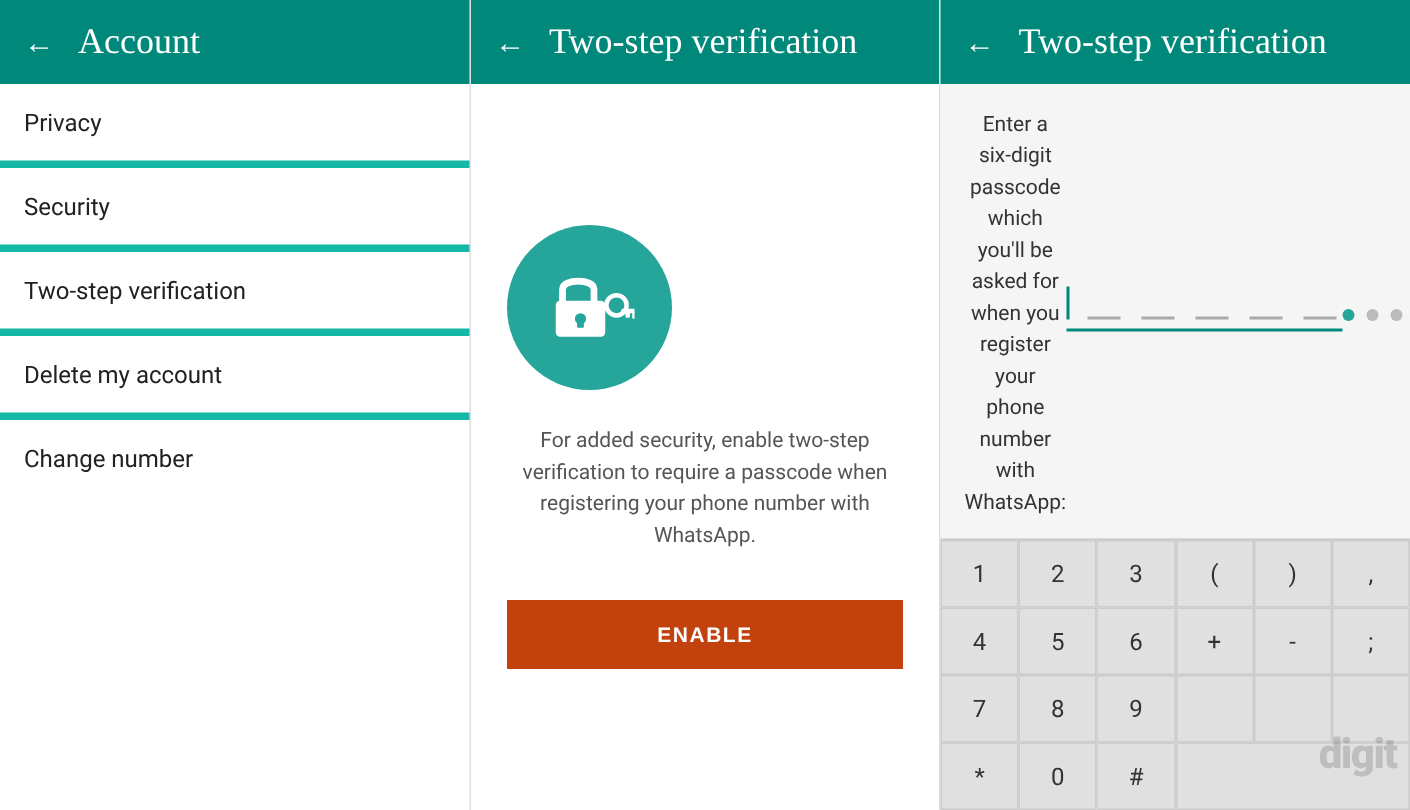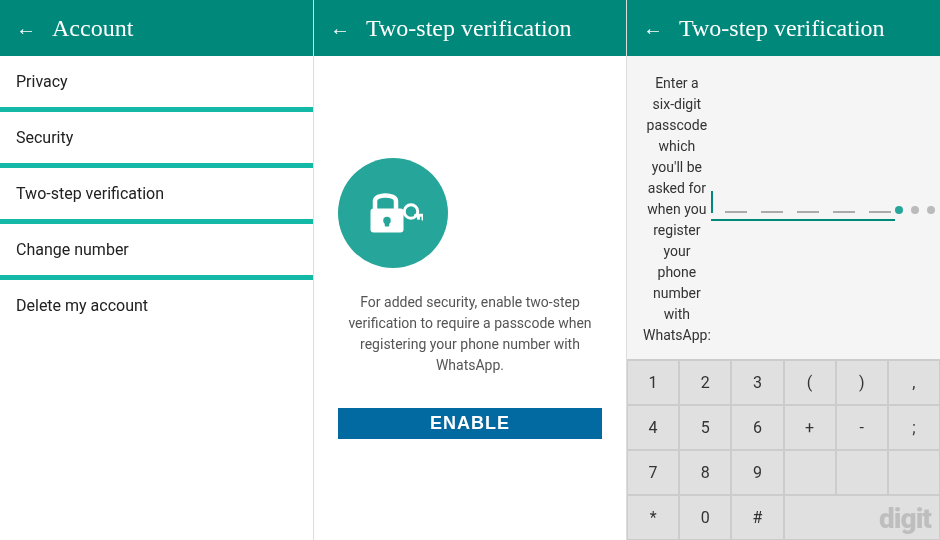--- a/index.html
+++ b/index.html
@@ -93,25 +93,25 @@
 
     .middle-description {
       font-size: 14px;
       color: #555;
       text-align: center;
       line-height: 1.5;
       margin-bottom: 32px;
     }
 
     .enable-btn {
-      background: #0369a1;
+      background: #c2410c;
       color: #fff;
       border: none;
-      padding: 5px 32px;
-      font-size: 18px;
+      padding: 15px 32px;
+      font-size: 14px;
       font-weight: 600;
       letter-spacing: 1px;
       cursor: pointer;
       text-transform: uppercase;
     }
 
     
     .right-panel {
       width: 313px;
       background: #f5f5f5;
@@ -207,21 +207,21 @@
       cursor: pointer;
       background: #e0e0e0;
       border: 0.5px solid #ccc;
       display: flex;
       align-items: center;
       justify-content: center;
     }
 
     .digit-watermark {
       position: absolute;
-      bottom: 0;
+      bottom: 16px;
       right: 0;
       font-size: 28px;
       font-weight: 900;
       color: rgba(0,0,0,0.15);
       pointer-events: none;
       padding: 4px 8px;
       letter-spacing: -1px;
     }
 
     .numpad-wrapper {
@@ -244,22 +244,22 @@
 <body>
 
 <div class="left-panel">
   <div class="panel-header">
     <span class="back-arrow">←</span>
     <span class="header-title">Account</span>
   </div>
   <div class="menu-item">Privacy</div>
   <div class="menu-item">Security</div>
   <div class="menu-item">Two-step verification</div>
+  <div class="menu-item">Delete my account</div>
   <div class="menu-item">Change number</div>
-  <div class="menu-item">Delete my account</div>
 </div>
 
 <div class="middle-panel">
   <div class="panel-header">
     <span class="back-arrow">←</span>
     <span class="header-title">Two-step verification</span>
   </div>
   <div class="middle-content">
     <div class="lock-icon-circle">
 

